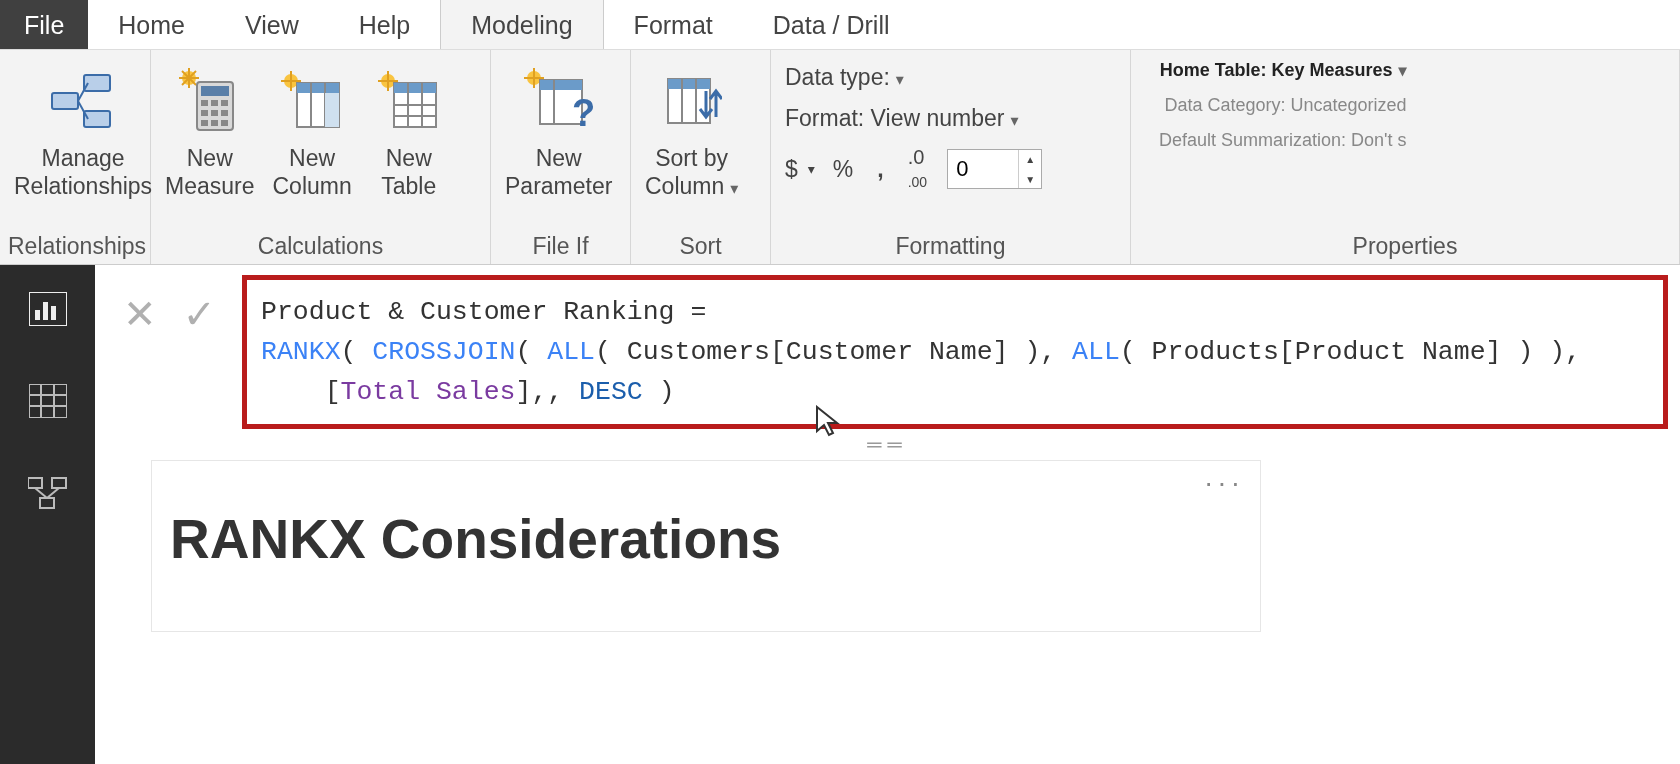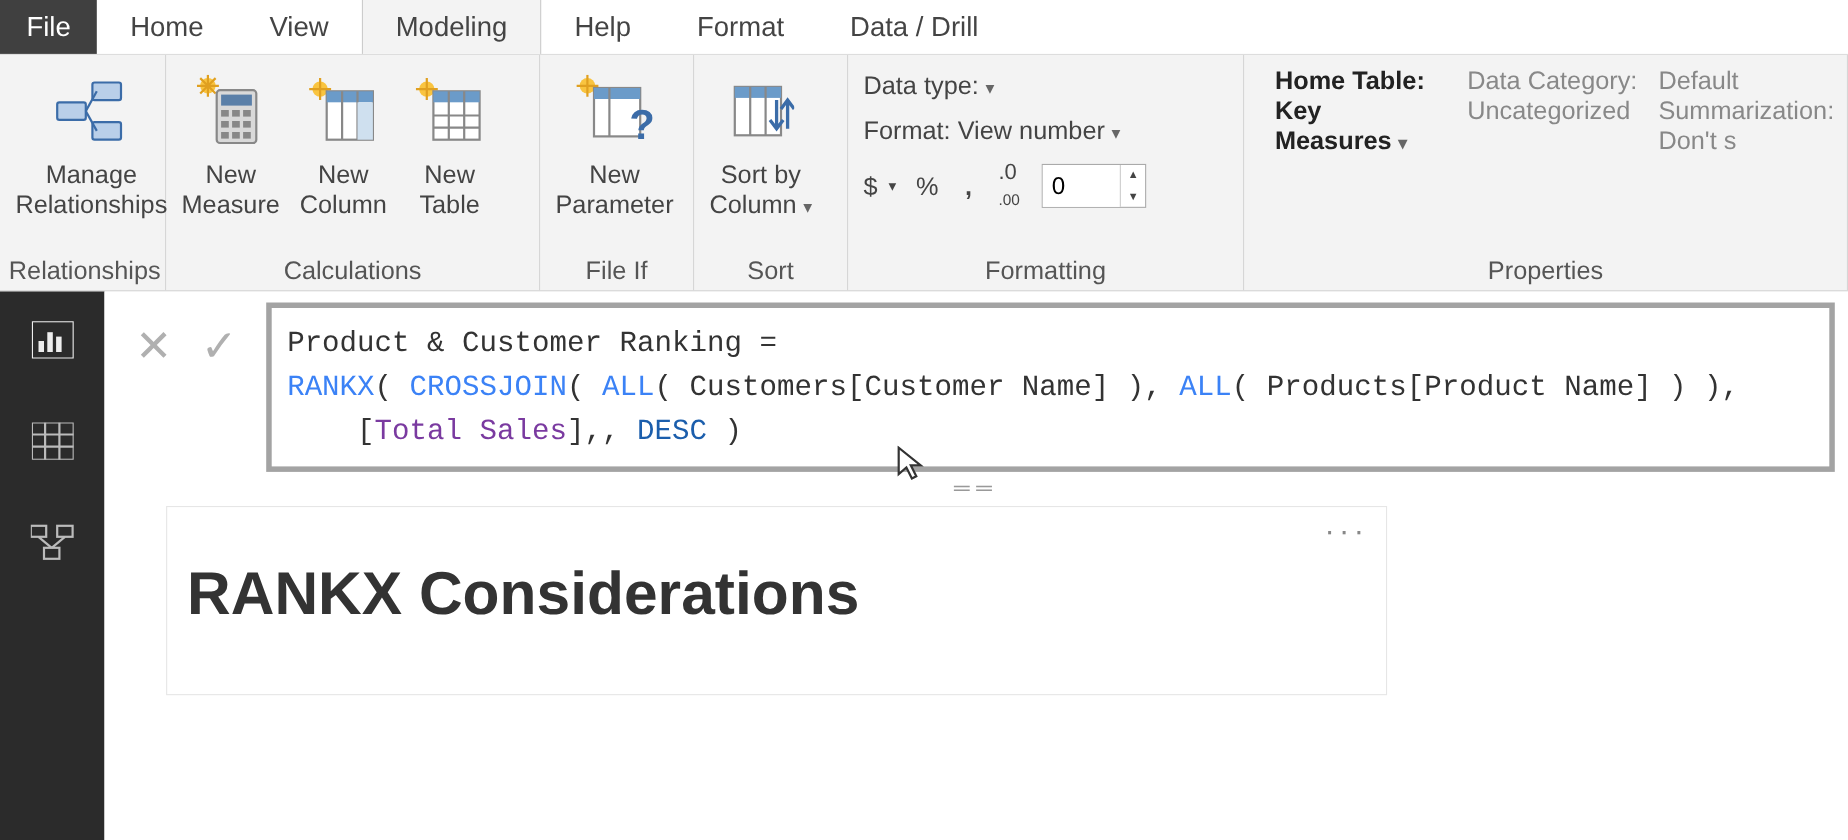--- a/index.html
+++ b/index.html
@@ -122,26 +122,27 @@
   }
   .spinner .spin-btns span {
     font-size: 10px;
     padding: 0 6px;
     line-height: 20px;
     color: #444;
     cursor: pointer;
   }
   .properties-col {
     display: flex;
-    flex-direction: row;
+    flex-direction: column;
     justify-content: center;
     gap: 14px;
-    font-size: 23px;
+    font-size: 18px;
     color: #444;
     padding-left: 20px;
+    align-items: flex-end;
   }
   .content-area {
     display: flex;
     height: calc(764px - 50px - 215px);
   }
   .left-rail {
     width: 95px;
     background: #2b2b2b;
     display: flex;
     flex-direction: column;
@@ -171,21 +172,21 @@
   .cancel-check {
     display: flex;
     gap: 26px;
     padding: 16px 24px 0 20px;
     color: #b0b0b0;
     font-size: 40px;
   }
   .cancel-check span { cursor: pointer; }
   .formula-bar {
     flex: 1;
-    border: 5px solid #a3a3a3;
+    border: 5px solid #b91c1c;
     background: #fff;
     padding: 12px 14px;
     font-family: Consolas, "Courier New", monospace;
     font-size: 26.5px;
     line-height: 40px;
     color: #333;
     margin-right: 4px;
   }
   .tok-fn { color: #3b82f6; }
   .tok-id { color: #7a3aa0; }
@@ -228,22 +229,22 @@
     pointer-events: none;
   }
 </style>
 </head>
 <body>
 
 <div class="menubar">
   <div class="tab file">File</div>
   <div class="tab">Home</div>
   <div class="tab">View</div>
+  <div class="tab">Help</div>
   <div class="tab active">Modeling</div>
-  <div class="tab">Help</div>
   <div class="tab">Format</div>
   <div class="tab">Data / Drill</div>
 </div>
 
 <div class="ribbon">
 
   <div class="ribbon-group" style="width:151px;">
     <div class="group-row">
       <div class="ribbon-btn">
         <div class="icon-box">

